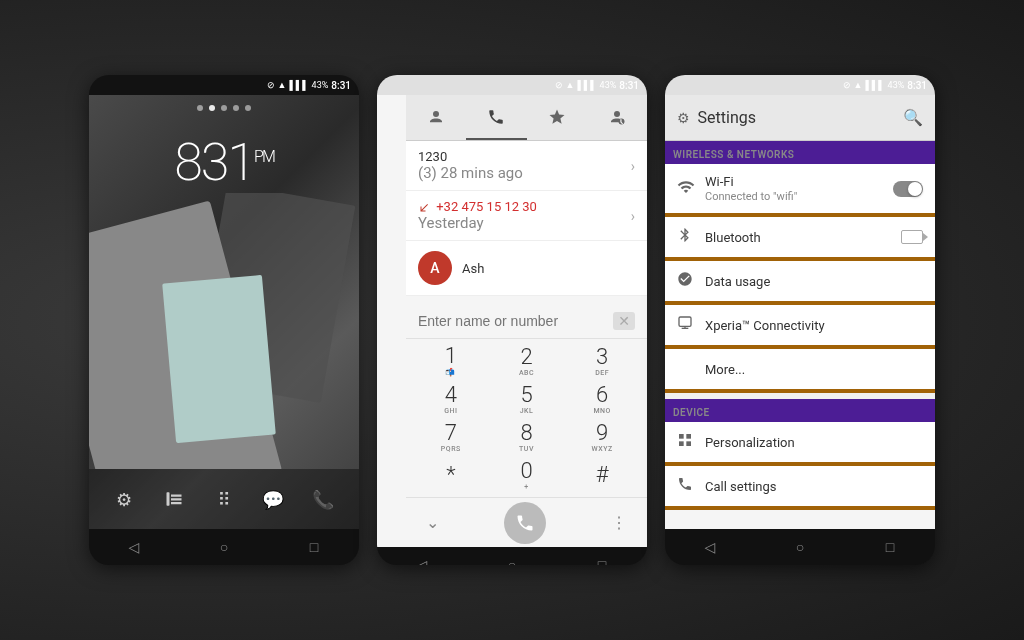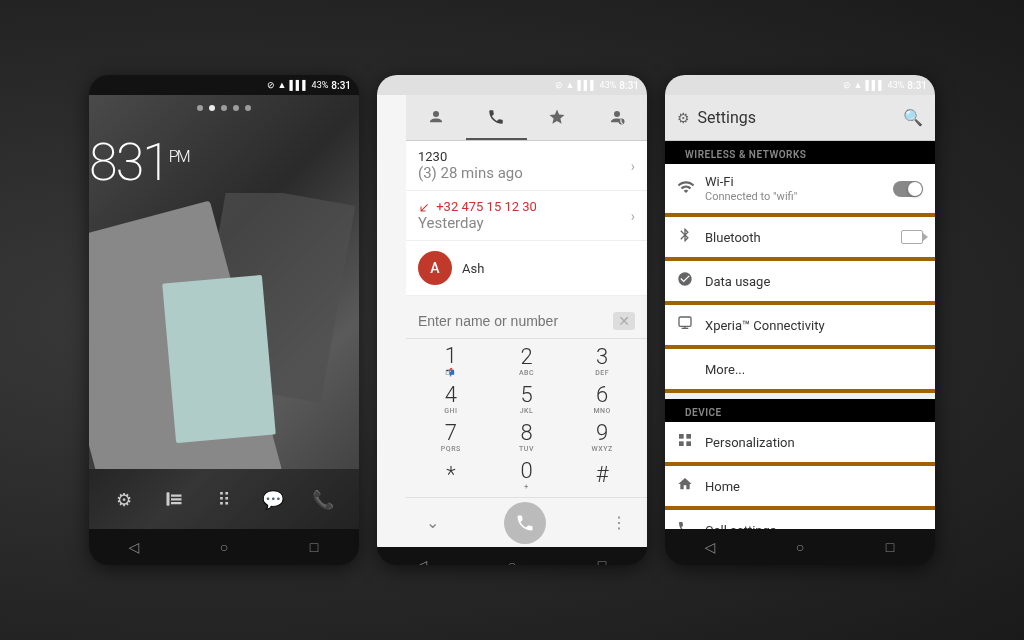--- a/index.html
+++ b/index.html
@@ -68,20 +68,21 @@
     .home-dots span {
       width: 6px;
       height: 6px;
       border-radius: 50%;
       background: rgba(255,255,255,0.5);
     }
     .home-dots span.active {
       background: rgba(255,255,255,0.9);
     }
     .home-clock {
+      text-align: center;
       padding: 20px 0 4px;
     }
     .home-clock .time-big {
       font-size: 52px;
       font-weight: 200;
       color: #fff;
       line-height: 1;
       letter-spacing: -2px;
     }
     .home-clock .time-pm {
@@ -364,26 +365,26 @@
     .settings-search-icon {
       font-size: 16px;
       color: #555;
     }
     .settings-content {
       flex: 1;
       overflow: hidden;
       background: #f5f5f5;
     }
     .settings-section-header {
-      padding: 8px 20px 4px;
+      padding: 8px 8px 4px;
       font-size: 10px;
       color: #888;
       font-weight: 600;
       letter-spacing: 0.5px;
-      background: #000000;
+      background: #4c1d95;
     }
     .settings-item {
       display: flex;
       align-items: center;
       padding: 10px 12px;
       background: #fff;
       border-bottom: 4px solid #a16207;
       min-height: 44px;
     }
     .settings-item-icon {
@@ -761,30 +762,20 @@
               <rect x="14" y="3" width="7" height="7"></rect>
               <rect x="14" y="14" width="7" height="7"></rect>
               <rect x="3" y="14" width="7" height="7"></rect>
             </svg>
         </div>
         <div class="settings-item-text">
           <div class="settings-item-label">Personalization</div>
         </div>
       </div>
 
-      <div class="settings-item">
-        <div class="settings-item-icon">
-          <svg width="16" height="16" viewBox="0 0 24 24" fill="#666">
-              <path d="M10 20v-6h4v6h5v-8h3L12 3 2 12h3v8z"></path>
-            </svg>
-        </div>
-        <div class="settings-item-text">
-          <div class="settings-item-label">Home</div>
-        </div>
-      </div>
 
       <div class="settings-item">
         <div class="settings-item-icon">
           <svg width="16" height="16" viewBox="0 0 24 24" fill="#666">
               <path d="M6.6 10.8c1.4 2.8 3.8 5.1 6.6 6.6l2.2-2.2c.3-.3.7-.4 1-.2 1.1.4 2.3.6 3.6.6.6 0 1 .4 1 1V20c0 .6-.4 1-1 1-9.4 0-17-7.6-17-17 0-.6.4-1 1-1h3.5c.6 0 1 .4 1 1 0 1.3.2 2.5.6 3.6.1.3 0 .7-.2 1L6.6 10.8z"></path>
             </svg>
         </div>
         <div class="settings-item-text">
           <div class="settings-item-label">Call settings</div>
         </div>

